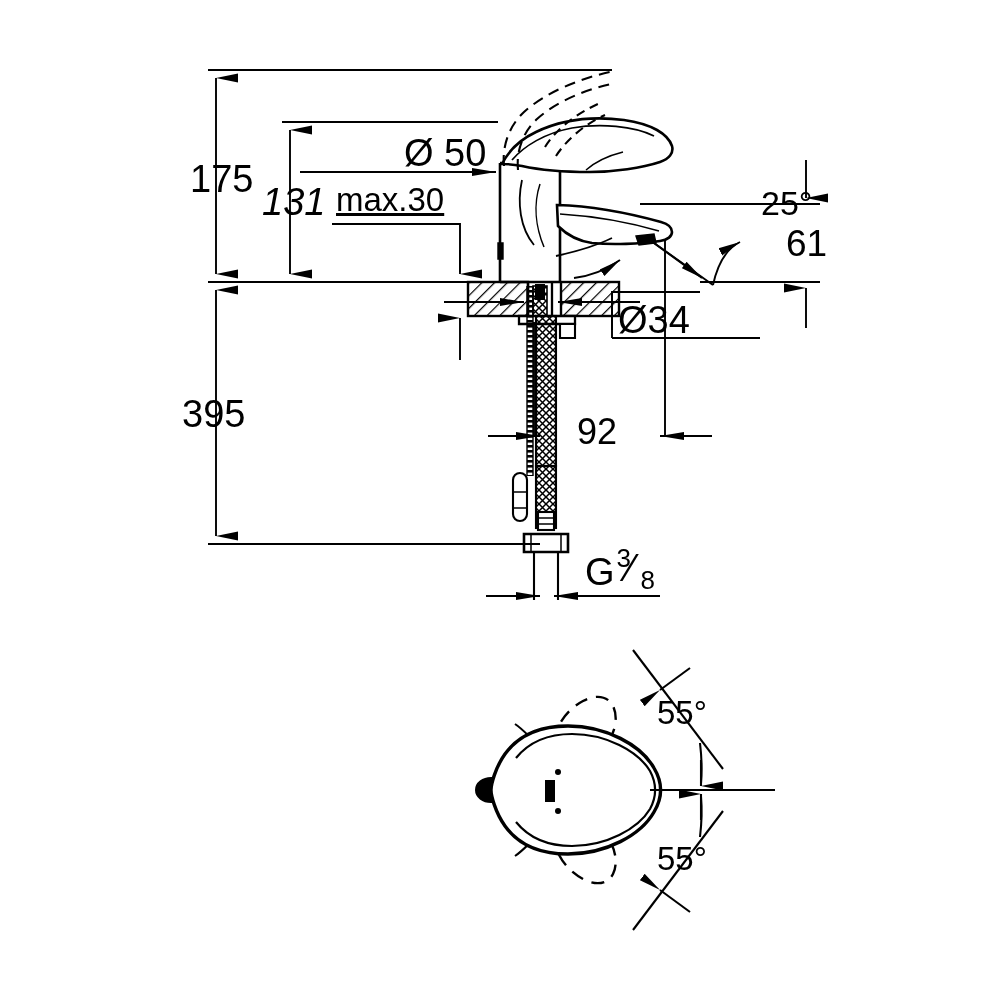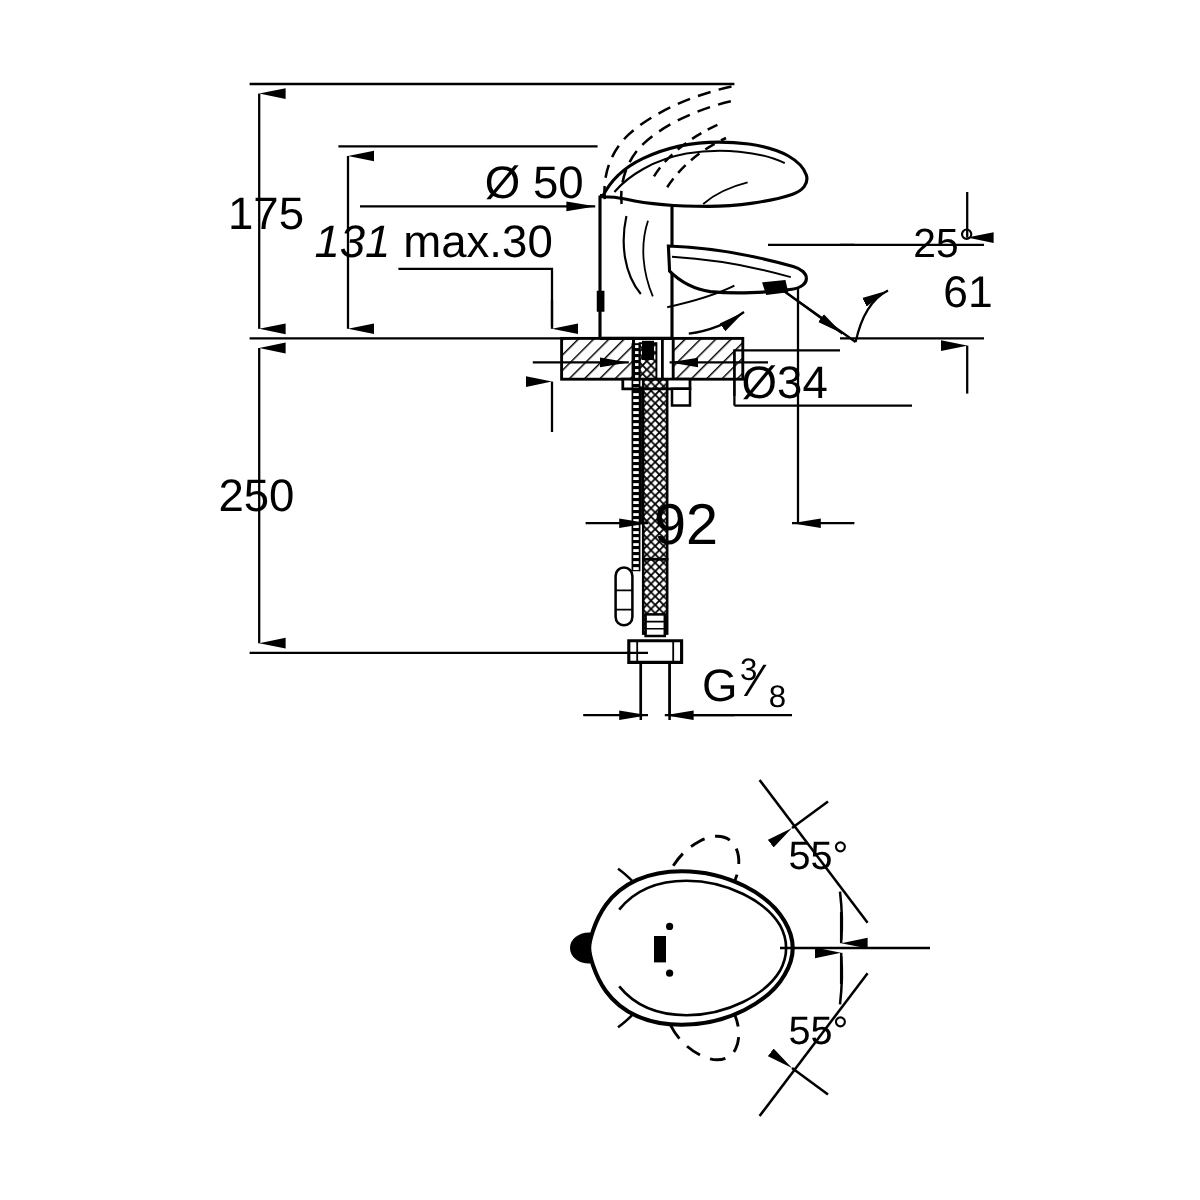--- a/index.html
+++ b/index.html
@@ -29,25 +29,25 @@
   .dim-text {
     position: absolute;
     font-family: "Liberation Sans", sans-serif;
     color: #000000;
     white-space: nowrap;
     line-height: 1;
     user-select: none;
   }
   .t-175   { left: 190px; top: 160px; font-size: 38px; }
   .t-131   { left: 262px; top: 183px; font-size: 38px; font-style: italic; }
-  .t-max30 { left: 336px; top: 183px; font-size: 38px; }
+  .t-max30 { left: 336px; top: 183px; font-size: 33px; text-decoration: underline; }
   .t-d50   { left: 404px; top: 134px; font-size: 38px; }
   .t-395   { left: 182px; top: 395px; font-size: 38px; }
   .t-d34   { left: 618px; top: 301px; font-size: 38px; }
-  .t-92    { left: 545px; top: 414px; font-size: 48px; }
+  .t-92    { left: 577px; top: 414px; font-size: 36px; }
   .t-25    { left: 717px; top: 186px; font-size: 34px; margin-left: 44px; }
   .t-61    { left: 786px; top: 225px; font-size: 37px; }
   .t-g38   { left: 585px; top: 553px; font-size: 38px; }
   .t-55a   { left: 657px; top: 696px; font-size: 33px; }
   .t-55b   { left: 657px; top: 842px; font-size: 33px; }
   .frac {
     display: inline-block;
     position: relative;
     width: 42px;
     height: 40px;
@@ -285,21 +285,21 @@
         <line x1="701" y1="820" x2="701" y2="794" marker-end="url(#ar-up)"></line>
       </g>
 
     </g>
   </svg>
 
   <div class="dim-text t-175">175</div>
   <div class="dim-text t-131">131</div>
   <div class="dim-text t-max30">max.30</div>
   <div class="dim-text t-d50">Ø 50</div>
-  <div class="dim-text t-395">250</div>
+  <div class="dim-text t-395">395</div>
   <div class="dim-text t-d34">Ø34</div>
   <div class="dim-text t-92">92</div>
   <div class="dim-text t-25">25°</div>
   <div class="dim-text t-61">61</div>
 
   <div class="dim-text t-g38">
     <span>G</span><span class="frac"><span class="num">3</span><span class="sl">⁄</span><span class="den">8</span></span>
   </div>
 
   <div class="dim-text t-55a">55°</div>

